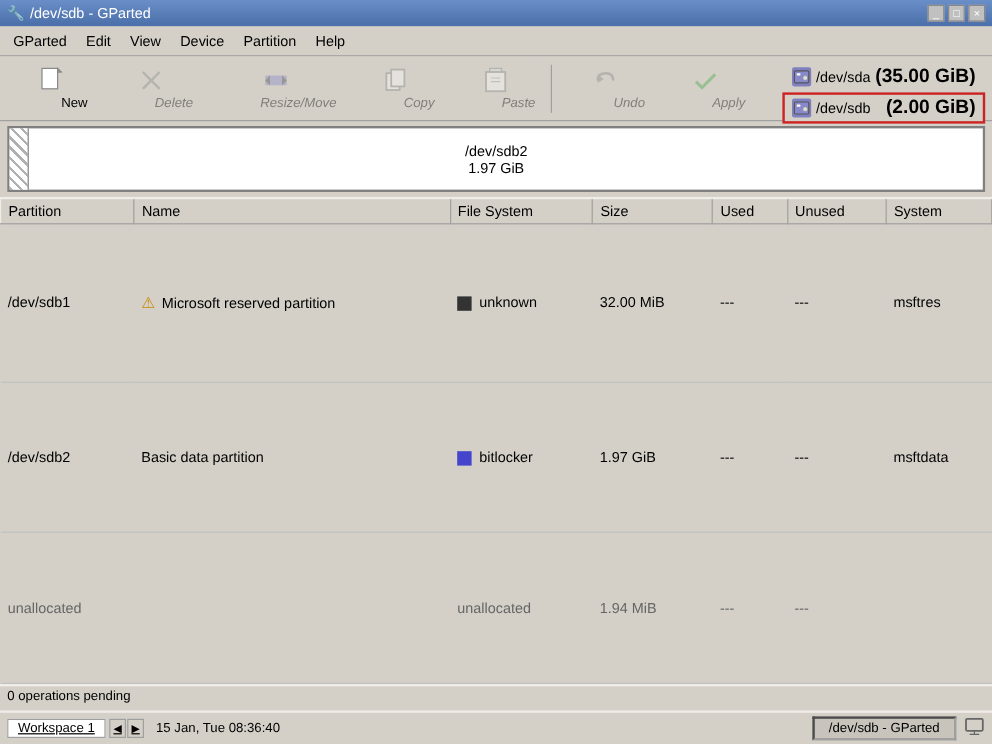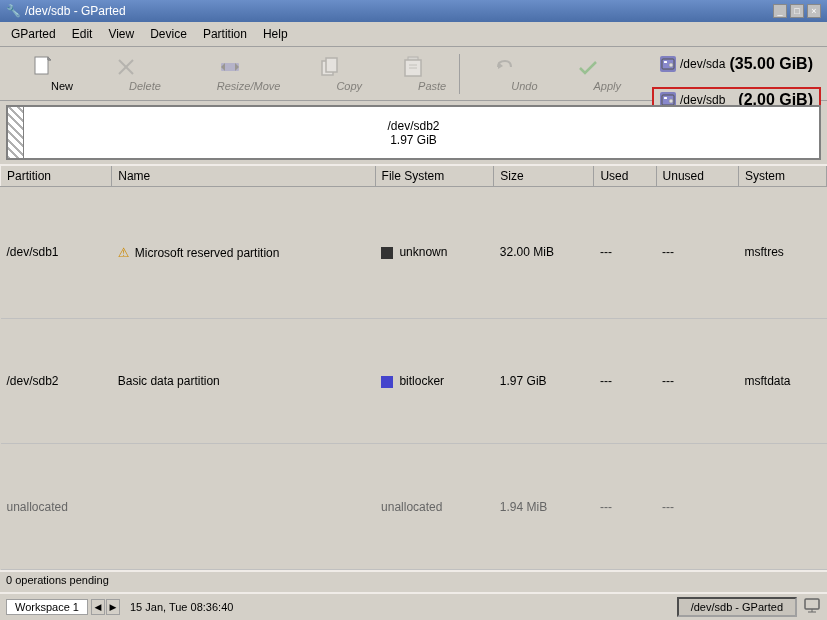--- a/index.html
+++ b/index.html
@@ -101,21 +101,21 @@
       margin-left: 38px;
     }
 
     
     #device-selector {
       position: absolute;
       right: 6px;
       top: 4px;
       display: flex;
       flex-direction: column;
-      gap: 10px;
+      gap: 0;
     }
     .device-item {
       display: flex;
       align-items: center;
       gap: 4px;
       padding: 2px 6px;
       border: 2px solid transparent;
       cursor: pointer;
       background: #d4d0c8;
       min-width: 160px;
@@ -233,20 +233,21 @@
       align-items: center;
       padding: 0 6px;
       gap: 6px;
       flex-shrink: 0;
     }
     #taskbar-start {
       display: flex;
       align-items: center;
       gap: 3px;
       font-size: 11px;
+      text-decoration: underline;
     }
     #taskbar-middle {
       flex: 1;
       display: flex;
       align-items: center;
     }
     #taskbar-arrows {
       display: flex;
       gap: 1px;
     }

